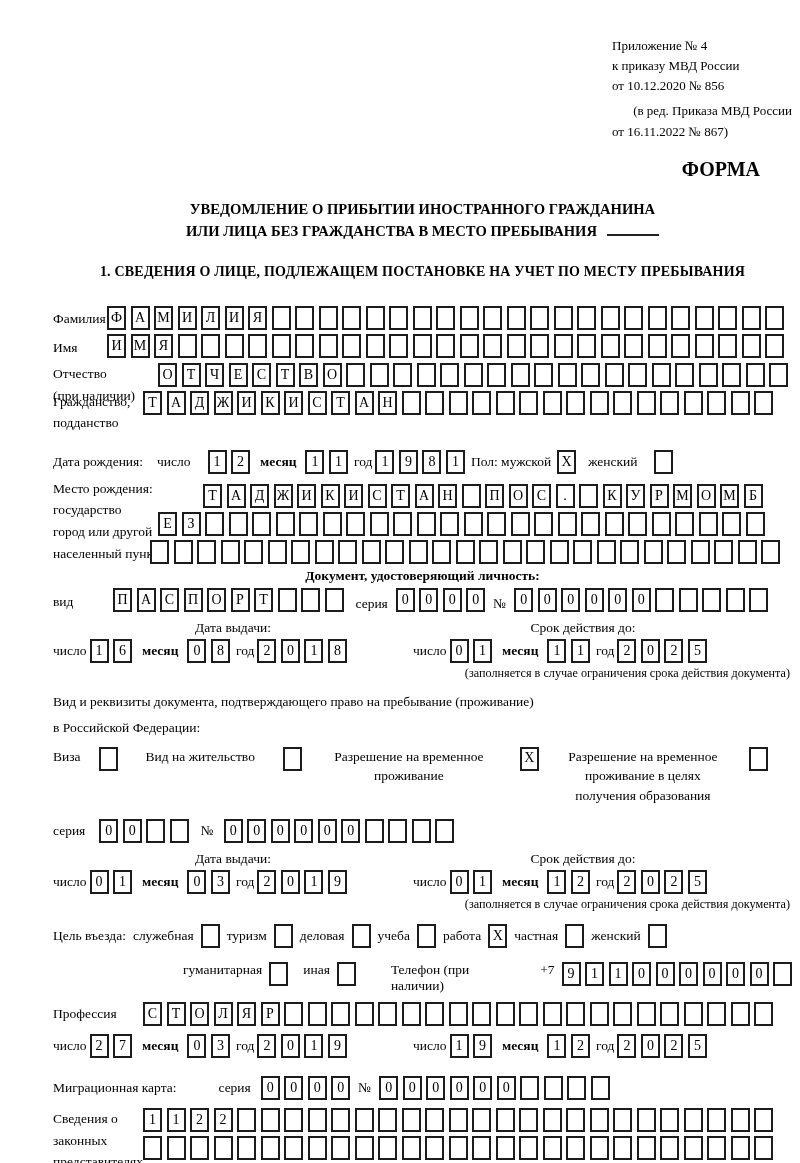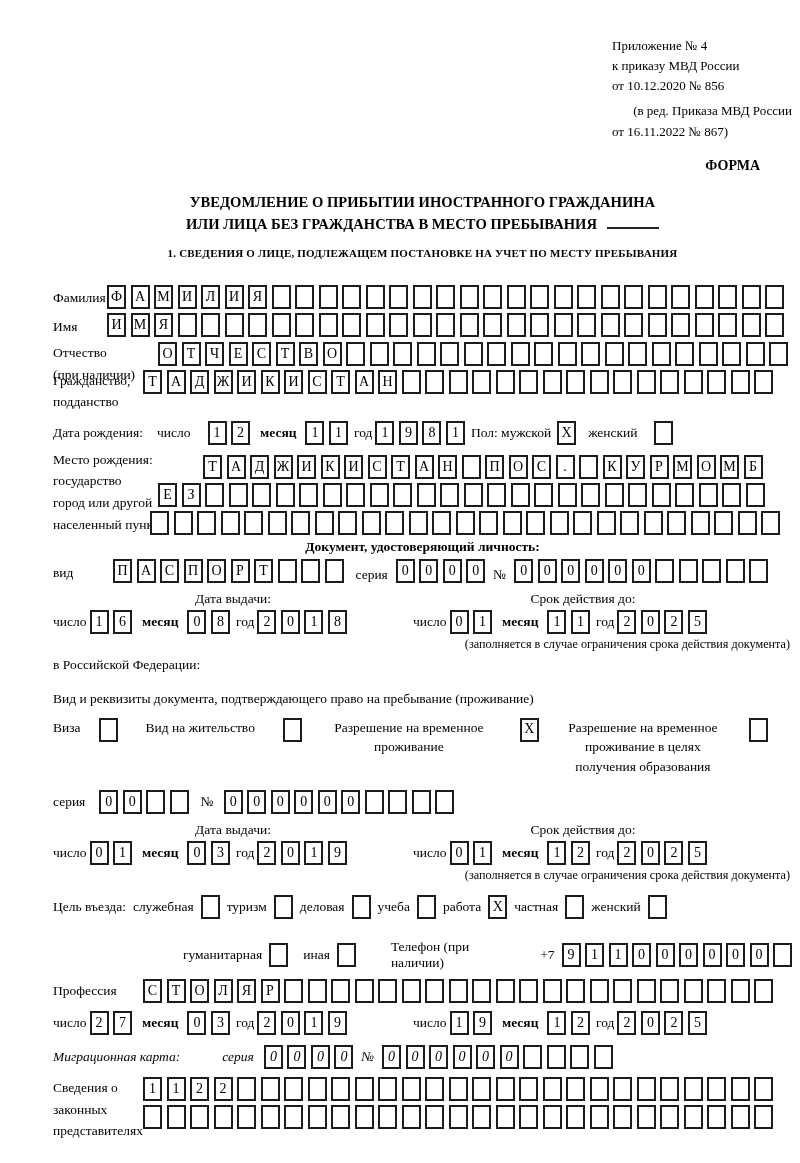--- a/index.html
+++ b/index.html
@@ -7,26 +7,26 @@
   body {
     width: 800px; height: 1163px;
     font-family: "Liberation Serif", "DejaVu Serif", serif;
     color: #000; position: relative; overflow: hidden;
   }
   .page { padding: 36px 8px 0 53px; }
 
   
   .hdr { margin-left: 559px; font-size: 13px; line-height: 1.55; }
   .hdr-line:nth-child(4) { margin-top: 5px; text-align: right; }
-  .forma { text-align: right; padding-right: 32px; font-weight: bold; font-size: 14px; margin-top: 16px; }
+  .forma { text-align: right; padding-right: 32px; font-weight: bold; font-size: 20px; margin-top: 16px; }
 
   
   .title { text-align: center; font-weight: bold; font-size: 14.6px; margin-top: 18px; line-height: 1.5; }
   .title-ul { display: inline-block; width: 52px; border-bottom: 2px solid #222; margin-left: 10px; height: 14px; }
-  .sec-head { text-align: center; font-weight: bold; font-size: 11px; margin-top: 12px; letter-spacing: .2px; }
+  .sec-head { text-align: center; font-weight: bold; font-size: 14px; margin-top: 22px; letter-spacing: .2px; }
 
   
   .frow { display: flex; align-items: center; font-size: 13.5px; }
   .frow-top { align-items: flex-start; }
   .lblcol { flex: none; line-height: 1.6; }
   .boxrow { display: flex; column-gap: 4.5px; flex: none; }
   .cell {
     width: 19px; height: 24px; flex: none;
     border: 2px solid #1c1c1c;
     display: flex; align-items: center; justify-content: center;
@@ -50,21 +50,21 @@
 
   
   .res-opts { display: flex; align-items: flex-start; margin-top: 6px; font-size: 13.5px; line-height: 1.45; }
   .opt-label-center { text-align: center; }
   .res-opts .cell { margin-left: 12px; }
 
   .plain { font-size: 13.5px; line-height: 1.9; }
 
   
   .purpose { display: flex; align-items: center; font-size: 13.5px; margin-top: 12px; column-gap: 7px; flex-wrap: nowrap; }
-  .purpose2 { display: flex; align-items: center; font-size: 13.5px; margin-top: 20px; column-gap: 7px; padding-left: 130px; }
+  .purpose2 { display: flex; font-size: 13.5px; margin-top: 14px; column-gap: 7px; padding-left: 130px; }
 </style>
 </head>
 <body>
 
 <div class="page">
 
   <div class="hdr">
     <div class="hdr-line">Приложение № 4</div>
     <div class="hdr-line">к приказу МВД России</div>
     <div class="hdr-line">от 10.12.2020 № 856</div>
@@ -214,21 +214,21 @@
         <div class="cell"></div>
         <div class="cell"></div>
         <div class="cell"></div>
         <div class="cell"></div>
         <div class="cell"></div>
         <div class="cell"></div>
         <div class="cell"></div>
       </div>
   </div>
 
-  <div class="frow" style="margin-top:8px;">
+  <div class="frow" style="margin-top:16px;">
     <span>Дата рождения:</span>
     <span class="dlbl" style="margin-left:14px;">число</span>
     <div class="boxrow" style="margin-left:14px;">
         <div class="cell">1</div>
         <div class="cell">2</div>
       </div>
     <span class="dlbl gap10">месяц</span>
     <div class="boxrow gap6">
         <div class="cell">1</div>
         <div class="cell">1</div>
@@ -424,22 +424,22 @@
             <div class="cell">2</div>
             <div class="cell">0</div>
             <div class="cell">2</div>
             <div class="cell">5</div>
           </div>
       </div>
     </div>
     <div class="date-note">(заполняется в случае ограничения срока действия документа)</div>
   </div>
 
+  <div class="plain" style="margin-top:8px;">Вид и реквизиты документа, подтверждающего право на пребывание (проживание)</div>
   <div class="plain">в Российской Федерации:</div>
-  <div class="plain" style="margin-top:8px;">Вид и реквизиты документа, подтверждающего право на пребывание (проживание)</div>
 
   <div class="res-opts">
     <span>Виза</span>
     <div class="boxrow" style="margin-left:6px;">
         <div class="cell"></div>
       </div>
     <span style="margin-left:28px;">Вид на жительство</span>
     <div class="boxrow" style="margin-left:16px;">
         <div class="cell"></div>
       </div>
@@ -650,21 +650,21 @@
         <div class="boxrow">
             <div class="cell">2</div>
             <div class="cell">0</div>
             <div class="cell">2</div>
             <div class="cell">5</div>
           </div>
       </div>
     </div>
   </div>
 
-  <div class="frow" style="margin-top:10px;font-style:italic;">
+  <div class="frow" style="margin-top:18px;">
     <span>Миграционная карта:</span>
     <span style="margin-left:42px;">серия</span>
     <div class="boxrow" style="margin-left:10px;">
         <div class="cell">0</div>
         <div class="cell">0</div>
         <div class="cell">0</div>
         <div class="cell">0</div>
       </div>
     <span style="margin-left:8px;">№</span>
     <div class="boxrow" style="margin-left:8px;">

